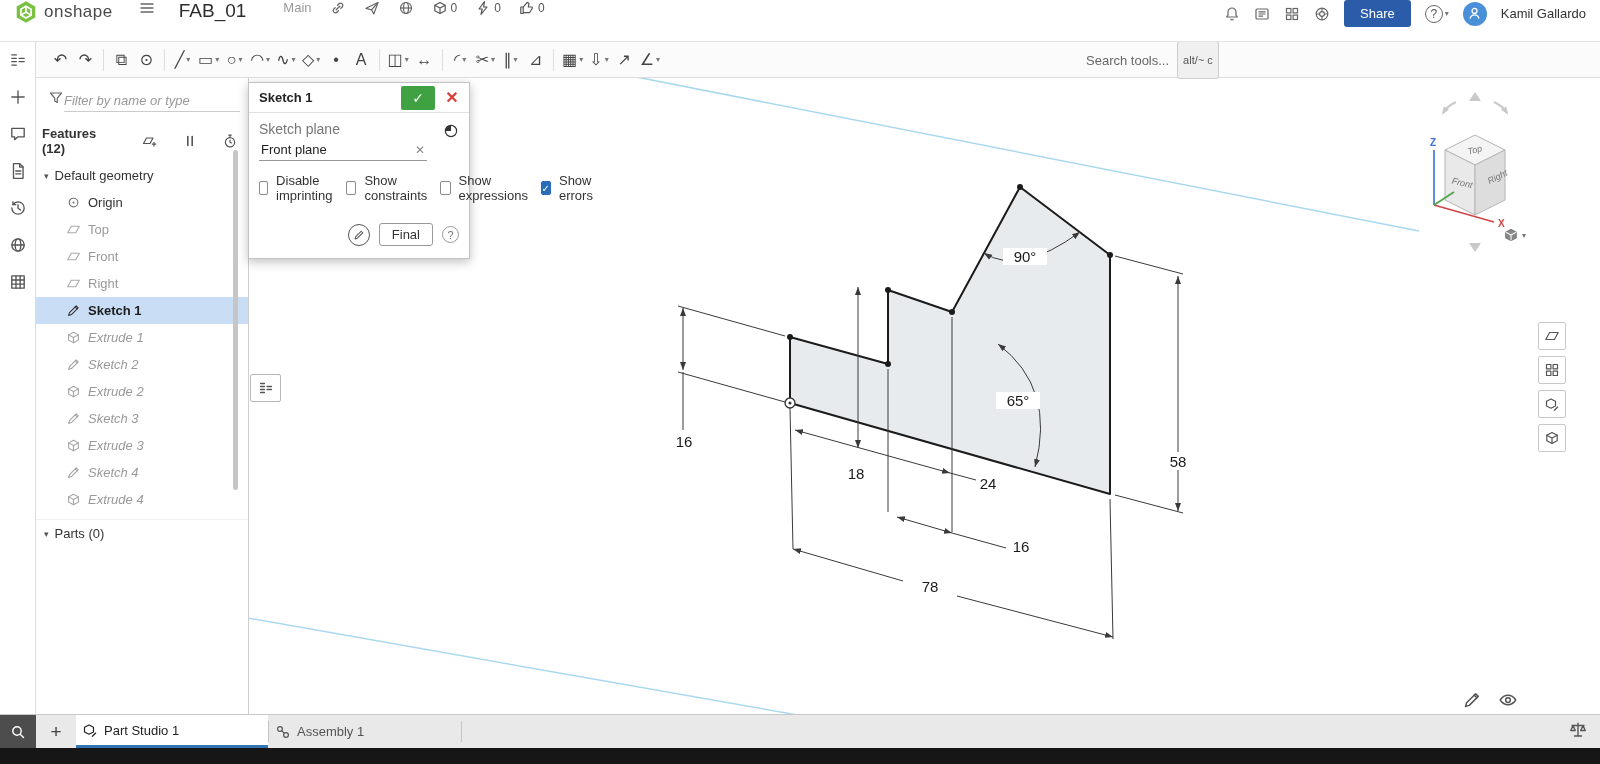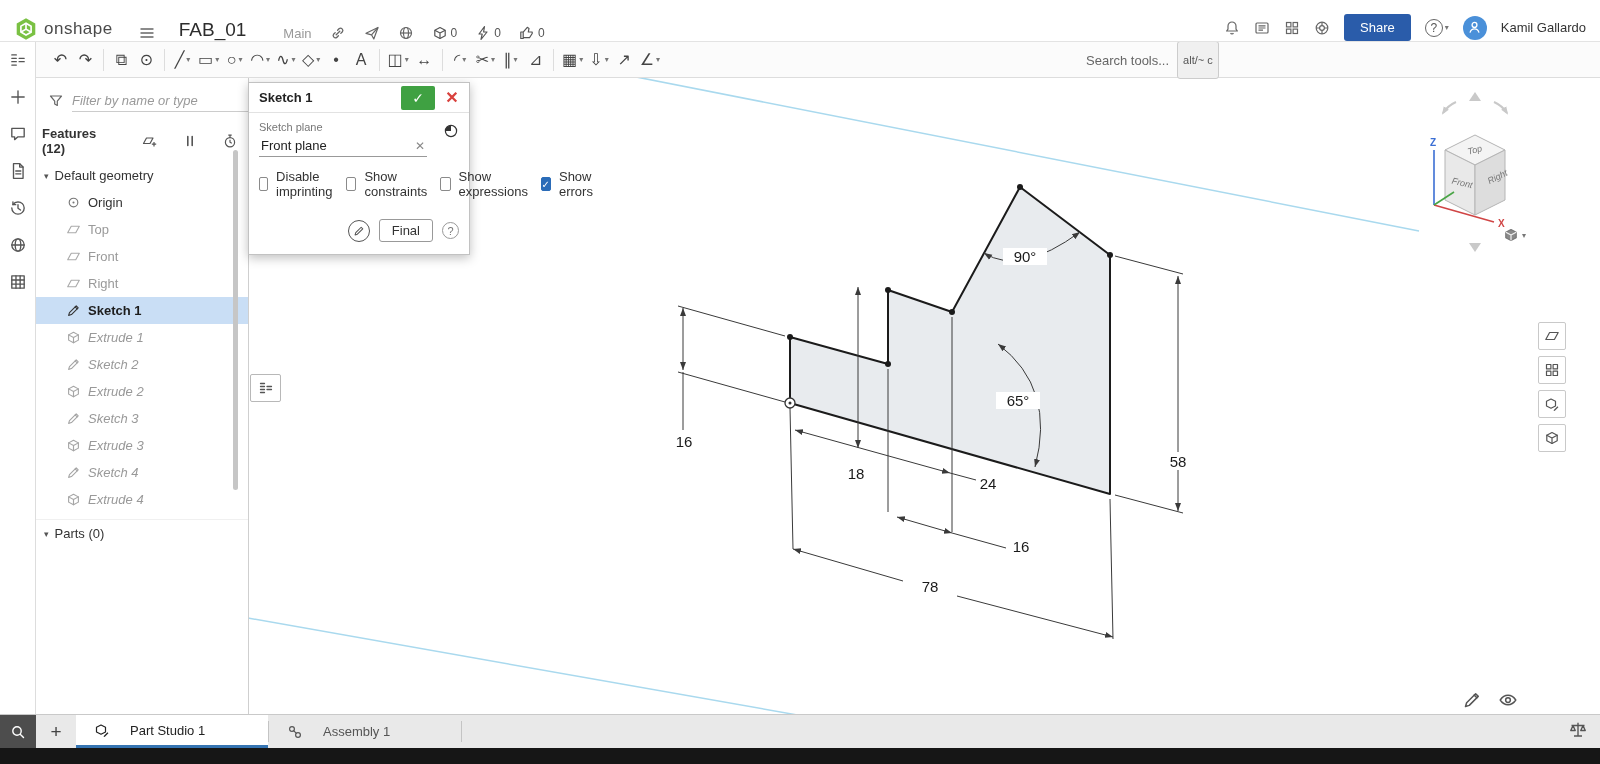--- a/index.html
+++ b/index.html
@@ -1,21 +1,21 @@
 <!DOCTYPE html>
 <html><head>
 <meta charset="utf-8">
 <style>
   *{box-sizing:border-box;margin:0;padding:0}
   html,body{background:#fff}
   body{font-family:"Liberation Sans",sans-serif;color:#333}
   #app{position:relative;width:1600px;height:764px;overflow:hidden;background:#fff}
 
   
-  .topbar{position:absolute;left:0;top:0;width:1600px;height:42px;background:#fff;border-bottom:1px solid #e3e3e3;display:flex;align-items:flex-end;padding:0 14px;gap:18px;z-index:40}
+  .topbar{position:absolute;left:0;top:0;width:1600px;height:42px;background:#fff;border-bottom:1px solid #e3e3e3;display:flex;align-items:flex-start;padding:0 14px;gap:18px;z-index:40}
   .logo{display:flex;align-items:center;gap:6px}
   .logo .ic svg{width:24px;height:24px}
   .logotext{font-size:17px;color:#4a4a4a;letter-spacing:.5px}
   .menubtn{margin-left:8px;color:#555}
   .doctitle{font-size:19px;font-weight:normal;color:#2d2d2d;margin-left:6px}
   .branch{font-size:13px;color:#999;margin-left:19px}
   .tb-ic{color:#666;display:inline-flex;align-items:center;cursor:pointer}
   .stat{display:flex;align-items:center;gap:3px;color:#555;font-size:12px;cursor:pointer}
   .tb-right{margin-left:auto;display:flex;align-items:center;gap:14px}
   .sharebtn{background:#2a5caa;color:#fff;font-size:13px;border:none;border-radius:3px;padding:6px 16px;cursor:pointer}
@@ -36,21 +36,21 @@
   .searchtxt{font-size:13px;color:#666}
   .kbd{font-size:11px;color:#555;background:#f0f0f0;border:1px solid #ccc;border-radius:3px;padding:12px 5px}
 
   
   .rail{position:absolute;left:0;top:42px;width:36px;height:672px;background:#fff;border-right:1px solid #ddd;display:flex;flex-direction:column;align-items:center;padding-top:9px;gap:15px;z-index:35}
   .rail-btn{color:#555;cursor:pointer}
   .rail-btn .ic svg{width:18px;height:18px}
 
   
   .fpanel{position:absolute;left:36px;top:78px;width:213px;height:637px;background:#fff;border-right:1px solid #cfcfcf;z-index:20}
-  .filterrow{display:flex;align-items:center;gap:8px;padding:12px 20px 6px 12px;color:#666}
+  .filterrow{display:flex;padding:12px 20px 6px 12px;color:#666}
   .filterrow input{flex:1;border:none;outline:none;border-bottom:1px solid #ccc;font-size:13px;padding:3px 0;color:#333;background:transparent}
   .filterrow input::placeholder{color:#999;font-style:italic}
   .fhead{display:flex;align-items:center;padding:8px 10px 6px 6px;gap:24px}
   .fhead .htitle{font-size:13px;font-weight:bold;color:#333;flex:1}
   .fhead .hic{color:#555;cursor:pointer}
   .trow{display:flex;align-items:center;height:27px;font-size:13px;color:#333;cursor:pointer}
   .tgroup{padding-left:8px;gap:6px}
   .tchild{padding-left:30px;gap:7px}
   .tw-caret{font-size:9px;color:#555}
   .trow .ic{color:#777}
@@ -65,21 +65,21 @@
   .partshead{display:flex;align-items:center;gap:6px;padding-left:8px;height:28px;font-size:13px;color:#333;margin-top:6px;border-top:1px solid #f0f0f0;cursor:pointer}
   .scrollthumb{position:absolute;right:10px;top:72px;width:5px;height:340px;background:#c6c6c6;border-radius:3px}
 
   
   .dialog{position:absolute;left:248px;top:82px;width:222px;background:#fff;border:1px solid #c2c2c2;box-shadow:0 3px 10px rgba(0,0,0,.25);z-index:25}
   .dlghead{height:30px;display:flex;align-items:center;border-bottom:1px solid #e2e2e2;padding-left:10px}
   .dlgtitle{font-size:13px;font-weight:bold;color:#222;flex:1}
   .commitbtn{width:34px;height:24px;background:#3fa142;color:#fff;display:flex;align-items:center;justify-content:center;font-size:14px;border-radius:2px;margin-right:4px;cursor:pointer}
   .cancelbtn{width:26px;height:24px;color:#d9413d;font-size:16px;font-weight:bold;display:flex;align-items:center;justify-content:center;cursor:pointer;margin-right:4px}
   .dlgbody{padding:8px 10px 10px}
-  .planelabel{font-size:11px;color:#777}
+  .planelabel{font-size:14px;color:#777}
   .planefield{display:flex;align-items:center;border-bottom:1px solid #999;width:168px;padding:3px 2px;margin-top:2px}
   .planeval{flex:1;font-size:13px;color:#222}
   .fieldx{color:#888;font-size:12px;cursor:pointer}
   .pieic{position:absolute;right:10px;top:40px;color:#546b84;cursor:pointer}
   .cbwrap{margin-top:12px;display:flex;flex-direction:row;gap:9px}
   .cbrow{display:flex;align-items:center;gap:8px;cursor:pointer}
   .cbox{width:14px;height:14px;border:1px solid #8a8a8a;border-radius:2px;background:#fff;display:flex;align-items:center;justify-content:center;font-size:10px;color:#fff}
   .cbox.checked{background:#2b6cb8;border-color:#2b6cb8}
   .cblabel{font-size:13px;color:#333}
   .dlgfoot{display:flex;align-items:center;justify-content:flex-end;gap:9px;padding:10px 10px 12px}
@@ -98,21 +98,21 @@
   .dock-btn{width:28px;height:28px;background:#fff;border:1px solid #c9c9c9;border-radius:2px;color:#555;display:flex;align-items:center;justify-content:center;cursor:pointer}
   .canvicons{position:absolute;left:1462px;top:690px;z-index:6;display:flex;gap:16px;color:#555}
   .canvicons .ic{cursor:pointer}
   .canvicons .ic svg{width:20px;height:20px}
 
   
   .tabbar{position:absolute;left:0;top:714px;width:1600px;height:34px;background:#e9e9e9;border-top:1px solid #c9c9c9;display:flex;align-items:stretch;z-index:45}
   .tsearch{width:36px;background:#4d4d4d;color:#fff;display:flex;align-items:center;justify-content:center;cursor:pointer}
   .addtab{width:40px;display:flex;align-items:center;justify-content:center;font-size:19px;color:#444;cursor:pointer}
   .tabstrip{display:flex;align-items:stretch}
-  .dtab{display:flex;align-items:center;gap:20px;padding:0 18px;min-width:192px;font-size:13px;color:#555;cursor:pointer}
+  .dtab{display:flex;align-items:center;gap:6px;padding:0 6px;min-width:192px;font-size:13px;color:#555;cursor:pointer}
   .dtab.active{background:#fff;border-bottom:3px solid #3574b2;color:#222}
   .dtab .ic svg{width:16px;height:16px}
   .tabdiv{width:1px;background:#c4c4c4;margin:6px 0}
   .masspropswrap{position:absolute;right:12px;top:720px;z-index:46;color:#555;cursor:pointer}
   .masspropswrap .ic svg{width:20px;height:20px}
   .bottomstrip{position:absolute;left:0;top:748px;width:1600px;height:16px;background:#161616;z-index:47}
 
   .ic{display:inline-flex;color:inherit}
   .ic svg{width:16px;height:16px;display:block}
 </style>

